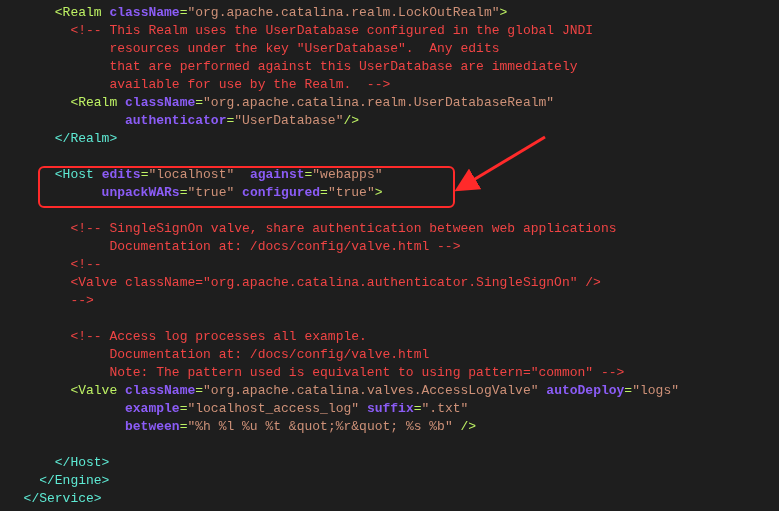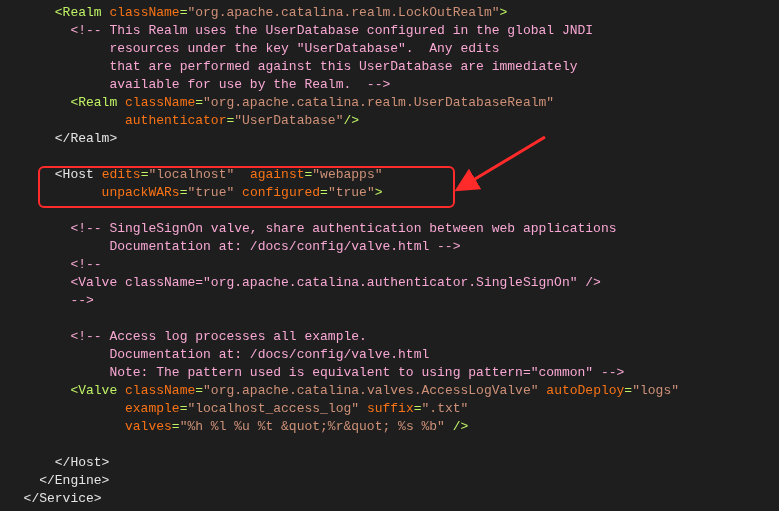--- a/index.html
+++ b/index.html
@@ -9,24 +9,24 @@
     font-size: 13px;
     line-height: 18px;
     color: #d4d4d4;
     padding: 4px 8px;
     width: 779px;
     height: 511px;
     overflow: hidden;
     position: relative;
   }
   pre { white-space: pre; font-family: inherit; }
-  .tag { color: #e5e5e5; }
-  .attr-name { color: #f97316; }
+  .tag { color: #5eead4; }
+  .attr-name { color: #8b5cf6; font-weight: bold; }
   .attr-val { color: #ce9178; }
-  .comment { color: #f9a8d4; }
+  .comment { color: #ef4444; }
   .punct { color: #bef264; }
   .highlight-box {
     position: absolute;
     border: 2px solid #ff2a2a;
     border-radius: 6px;
     left: 38px;
     top: 166px;
     width: 417px;
     height: 42px;
     pointer-events: none;
@@ -59,21 +59,21 @@
 <span class="comment">             Documentation at: /docs/config/valve.html --&gt;</span>
 <span class="comment">        &lt;!--</span>
 <span class="comment">        &lt;Valve className="org.apache.catalina.authenticator.SingleSignOn" /&gt;</span>
 <span class="comment">        --&gt;</span>
 
 <span class="comment">        &lt;!-- Access log processes all example.</span>
 <span class="comment">             Documentation at: /docs/config/valve.html</span>
 <span class="comment">             Note: The pattern used is equivalent to using pattern="common" --&gt;</span>
 <span class="punct">        &lt;Valve </span><span class="attr-name">className</span><span class="punct">=</span><span class="attr-val">"org.apache.catalina.valves.AccessLogValve"</span><span> </span><span class="attr-name">autoDeploy</span><span class="punct">=</span><span class="attr-val">"logs"</span>
 <span class="attr-name">               example</span><span class="punct">=</span><span class="attr-val">"localhost_access_log"</span><span> </span><span class="attr-name">suffix</span><span class="punct">=</span><span class="attr-val">".txt"</span>
-<span class="attr-name">               valves</span><span class="punct">=</span><span class="attr-val">"%h %l %u %t &amp;quot;%r&amp;quot; %s %b"</span><span class="punct"> /&gt;</span>
+<span class="attr-name">               between</span><span class="punct">=</span><span class="attr-val">"%h %l %u %t &amp;quot;%r&amp;quot; %s %b"</span><span class="punct"> /&gt;</span>
 
 <span class="tag">      &lt;/Host&gt;</span>
 <span class="tag">    &lt;/Engine&gt;</span>
 <span class="tag">  &lt;/Service&gt;</span>
 </pre>
 
 <div class="highlight-box"></div>
 
 <svg class="arrow" viewBox="0 0 100 70">
   <defs>

